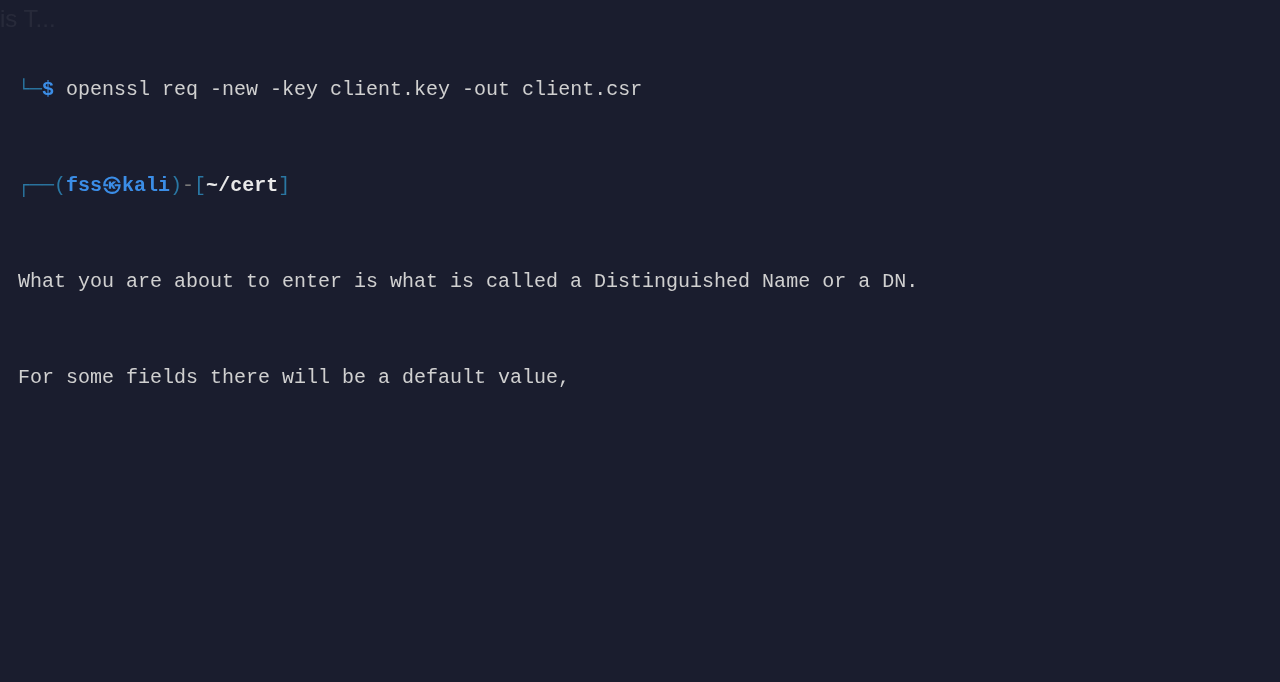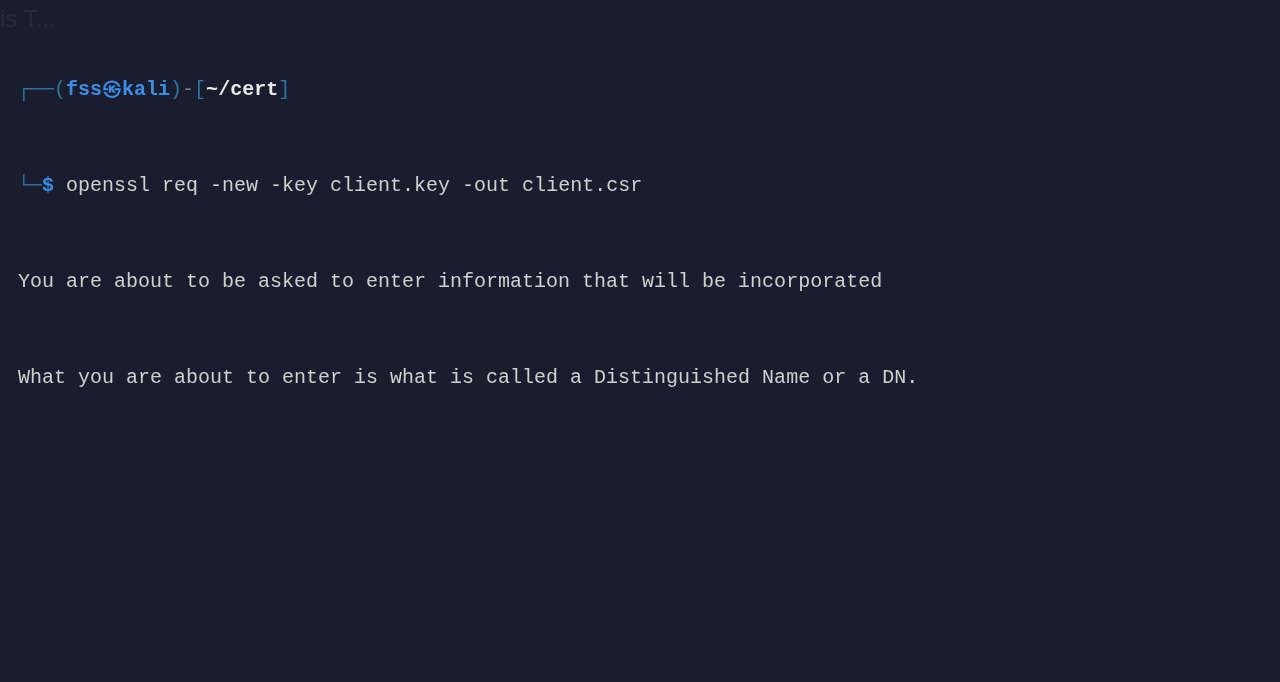--- a/index.html
+++ b/index.html
@@ -75,24 +75,24 @@
       font-family: sans-serif;
       pointer-events: none;
     }
   </style>
 </head>
 <body>
 
 <div class="watermark">is T...</div>
 
 <div class="terminal">
+  <div><span class="bracket-corner">└─</span><span class="dollar">$</span> <span class="command">openssl req -new -key client.key -out client.csr</span></div>
   <div><span class="bracket-corner">┌──</span><span class="paren">(</span><span class="user">fss</span><span class="at-symbol">㉿</span><span class="host">kali</span><span class="paren">)</span><span class="dash">-</span><span class="path-bracket">[</span><span class="home">~</span><span class="cwd">/cert</span><span class="path-bracket">]</span></div>
-  <div><span class="bracket-corner">└─</span><span class="dollar">$</span> <span class="command">openssl req -new -key client.key -out client.csr</span></div>
-  <div class="output">You are about to be asked to enter information that will be incorporated</div>
   <div class="output">What you are about to enter is what is called a Distinguished Name or a DN.</div>
+  <div class="output">For some fields there will be a default value,</div>
   
   
   
   
   
   
   
   
   
   

